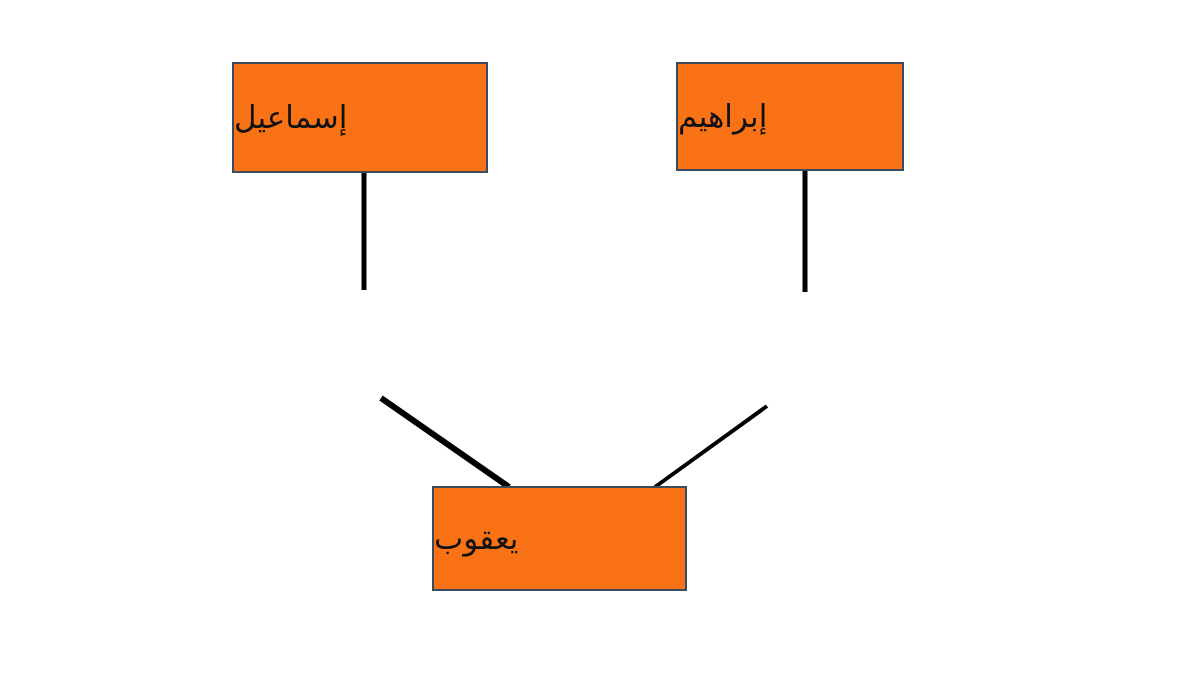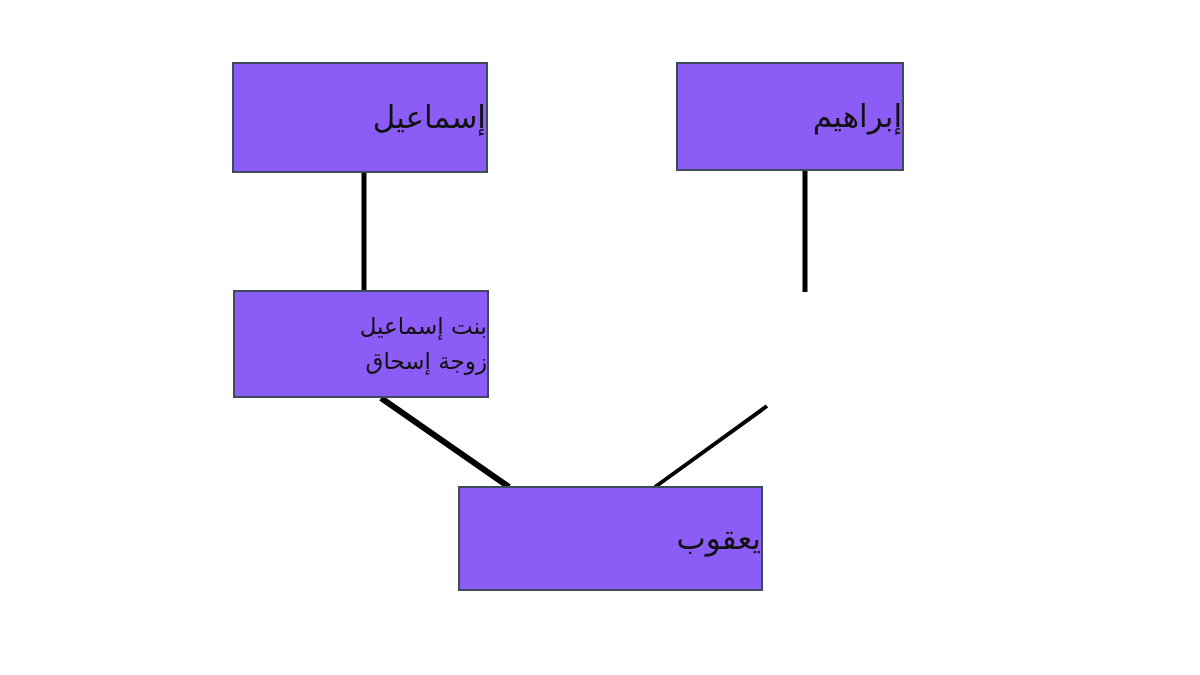--- a/index.html
+++ b/index.html
@@ -20,25 +20,25 @@
     position: absolute;
     left: 0;
     top: 0;
     width: 1200px;
     height: 675px;
     pointer-events: none;
   }
   .node {
     position: absolute;
     box-sizing: border-box;
-    background: #8b5cf6;
+    background: #f97316;
     border: 2px solid #3d4a5c;
     display: flex;
     flex-direction: column;
-    align-items: flex-start;
+    align-items: flex-end;
     justify-content: center;
     direction: rtl;
     z-index: 2;
   }
   .node-line {
     color: #111111;
     text-align: center;
     direction: rtl;
     unicode-bidi: isolate;
     white-space: nowrap;
@@ -50,21 +50,21 @@
   .node-double .node-line {
     font-size: 23px;
   }
   .node-double .node-line + .node-line {
     margin-top: 7px;
   }
   #node-ismail   { left: 232px; top: 62px;  width: 256px; height: 111px; }
   #node-ibrahim  { left: 676px; top: 62px;  width: 228px; height: 109px; }
   #node-daughter { left: 233px; top: 290px; width: 256px; height: 108px; }
   #node-ishaq    { left: 677px; top: 292px; width: 252px; height: 115px; }
-  #node-yaqub    { left: 458px; top: 486px; width: 305px; height: 105px; }
+  #node-yaqub    { left: 432px; top: 486px; width: 255px; height: 105px; }
 </style>
 </head>
 <body>
 
 <div id="canvas">
 
   <svg class="connectors" viewBox="0 0 1200 675" xmlns="http://www.w3.org/2000/svg">
     <line x1="364" y1="173" x2="364" y2="290" stroke="#000000" stroke-width="5" stroke-linecap="butt"></line>
     <line x1="805" y1="171" x2="805" y2="292" stroke="#000000" stroke-width="5" stroke-linecap="butt"></line>
     <line x1="381" y1="398" x2="509" y2="487" stroke="#000000" stroke-width="6" stroke-linecap="butt"></line>
@@ -72,23 +72,19 @@
   </svg>
 
   <div class="node node-single" id="node-ismail">
     <div class="node-line">إسماعيل</div>
   </div>
 
   <div class="node node-single" id="node-ibrahim">
     <div class="node-line">إبراهيم</div>
   </div>
 
-  <div class="node node-double" id="node-daughter">
-    <div class="node-line">بنت إسماعيل</div>
-    <div class="node-line">زوجة إسحاق</div>
-  </div>
 
 
   <div class="node node-single" id="node-yaqub">
     <div class="node-line">يعقوب</div>
   </div>
 
 </div>
 
 </body></html>

